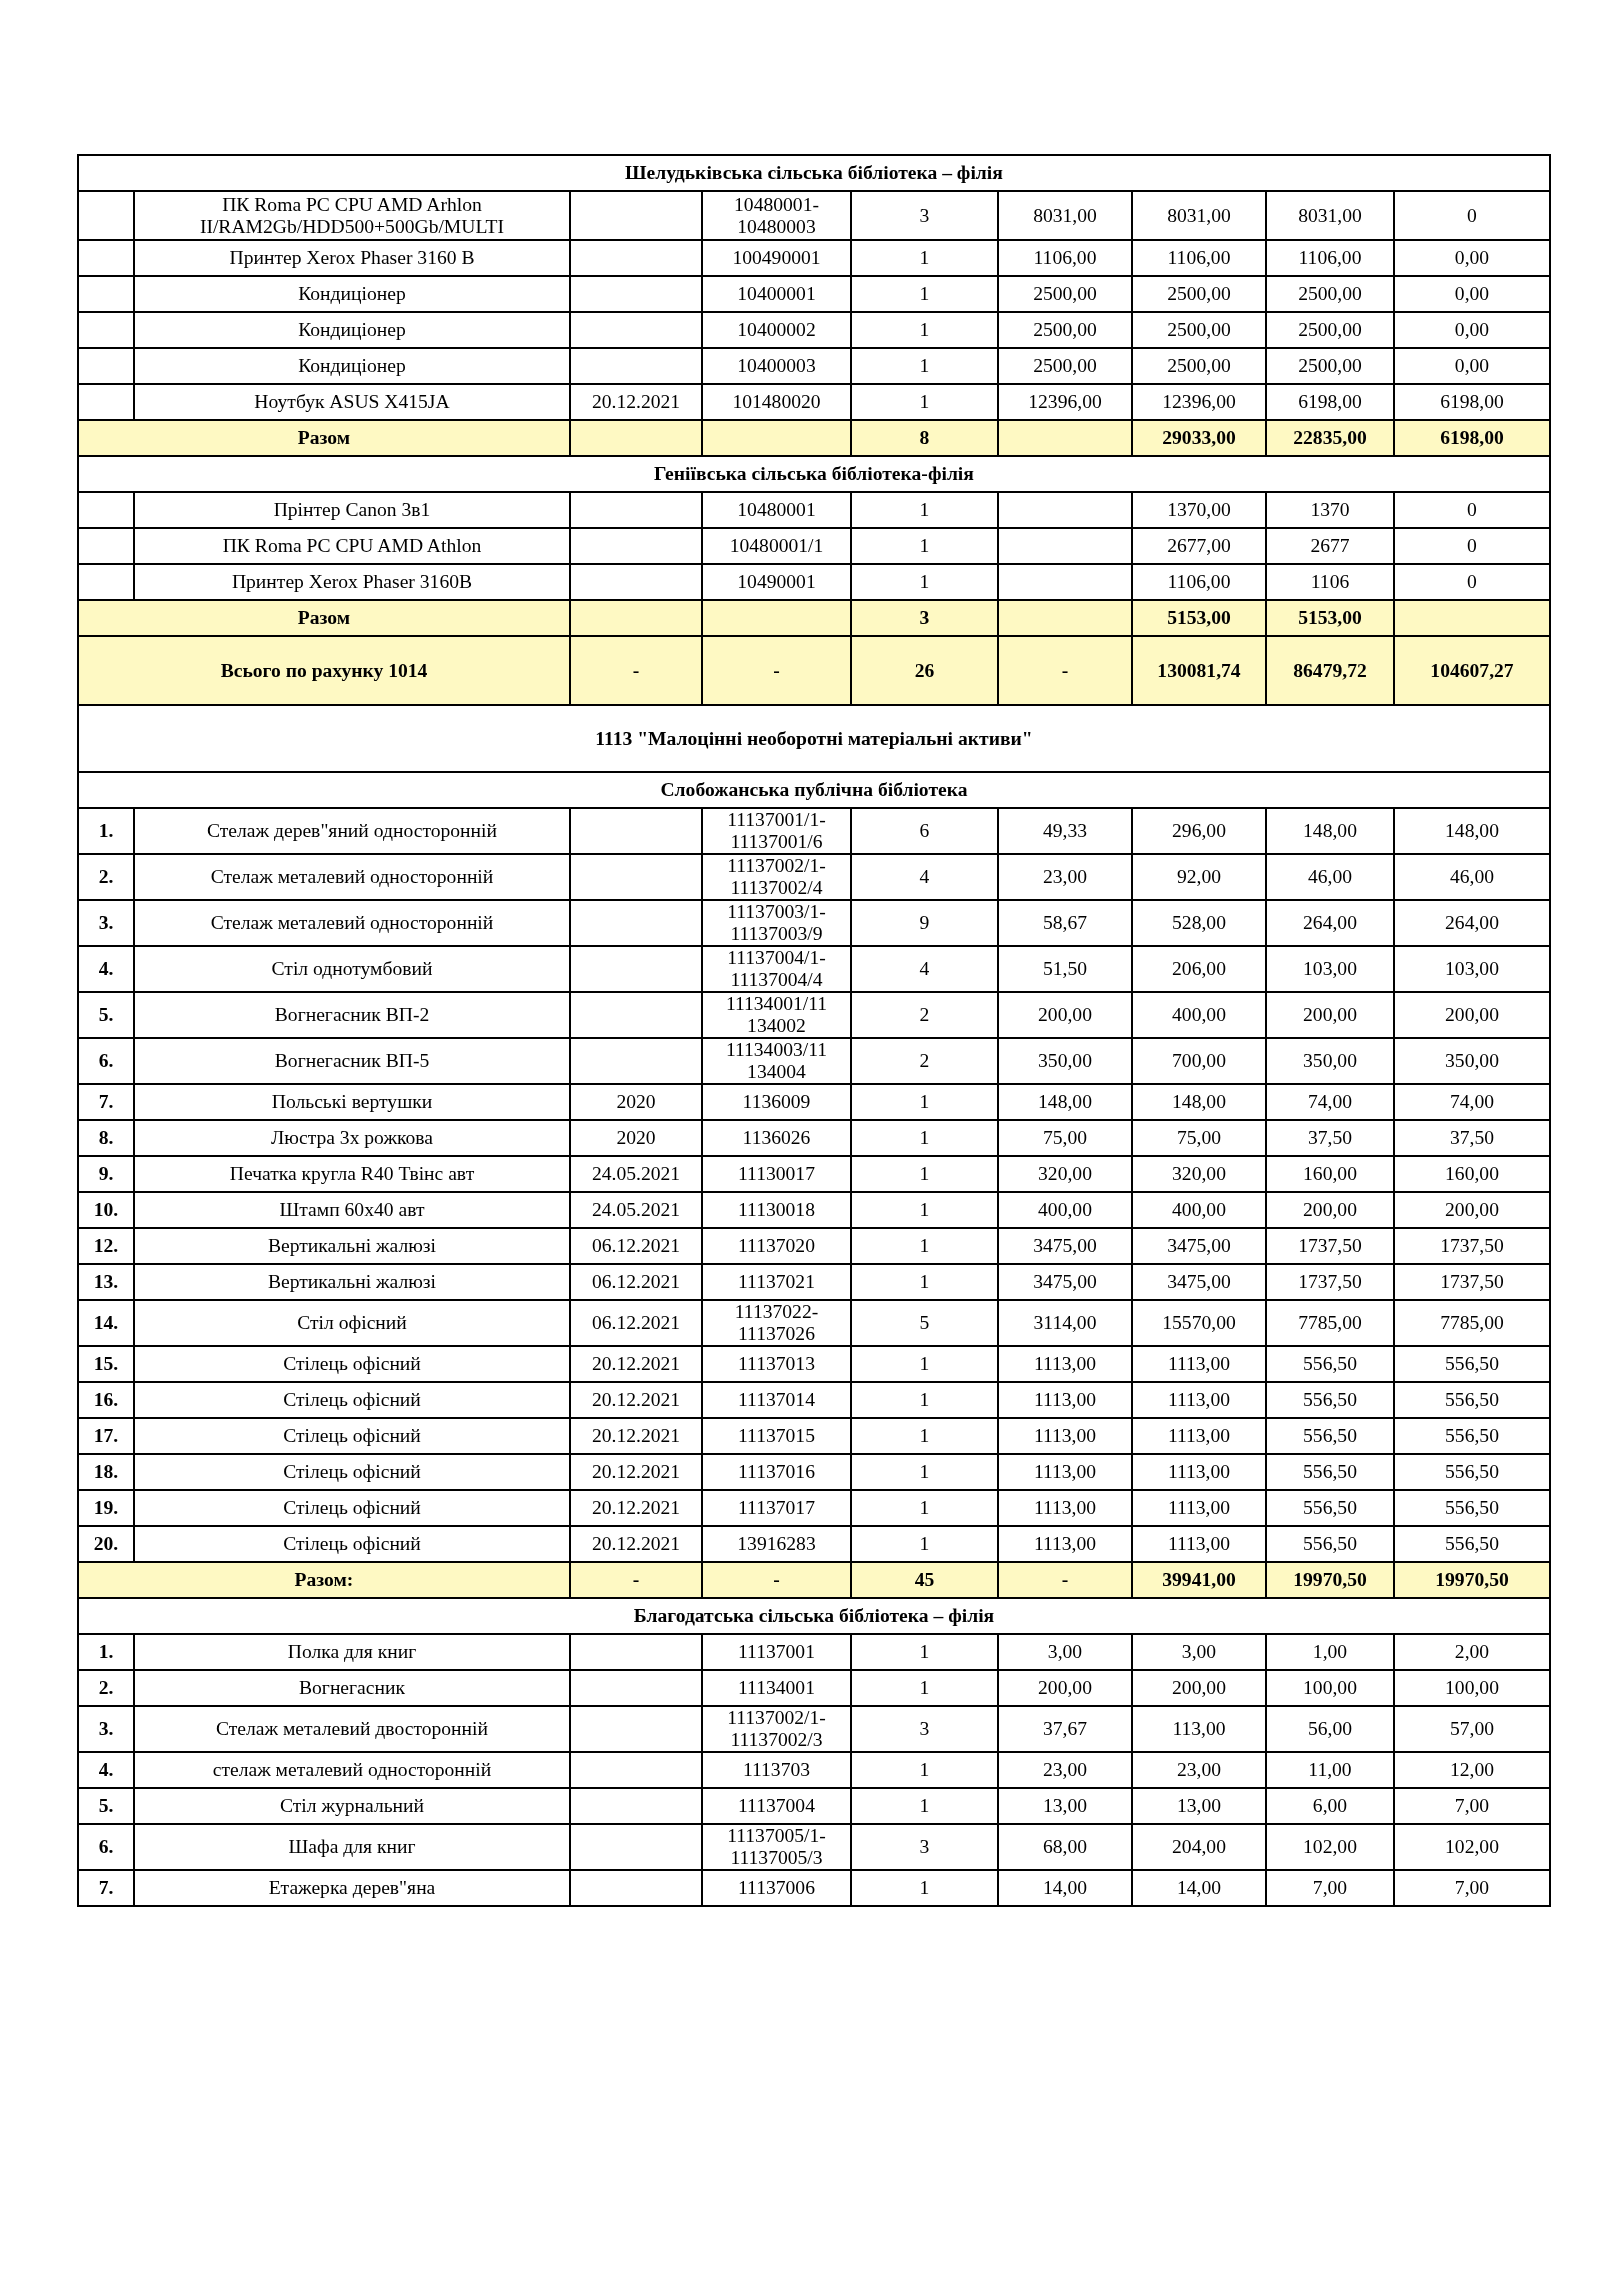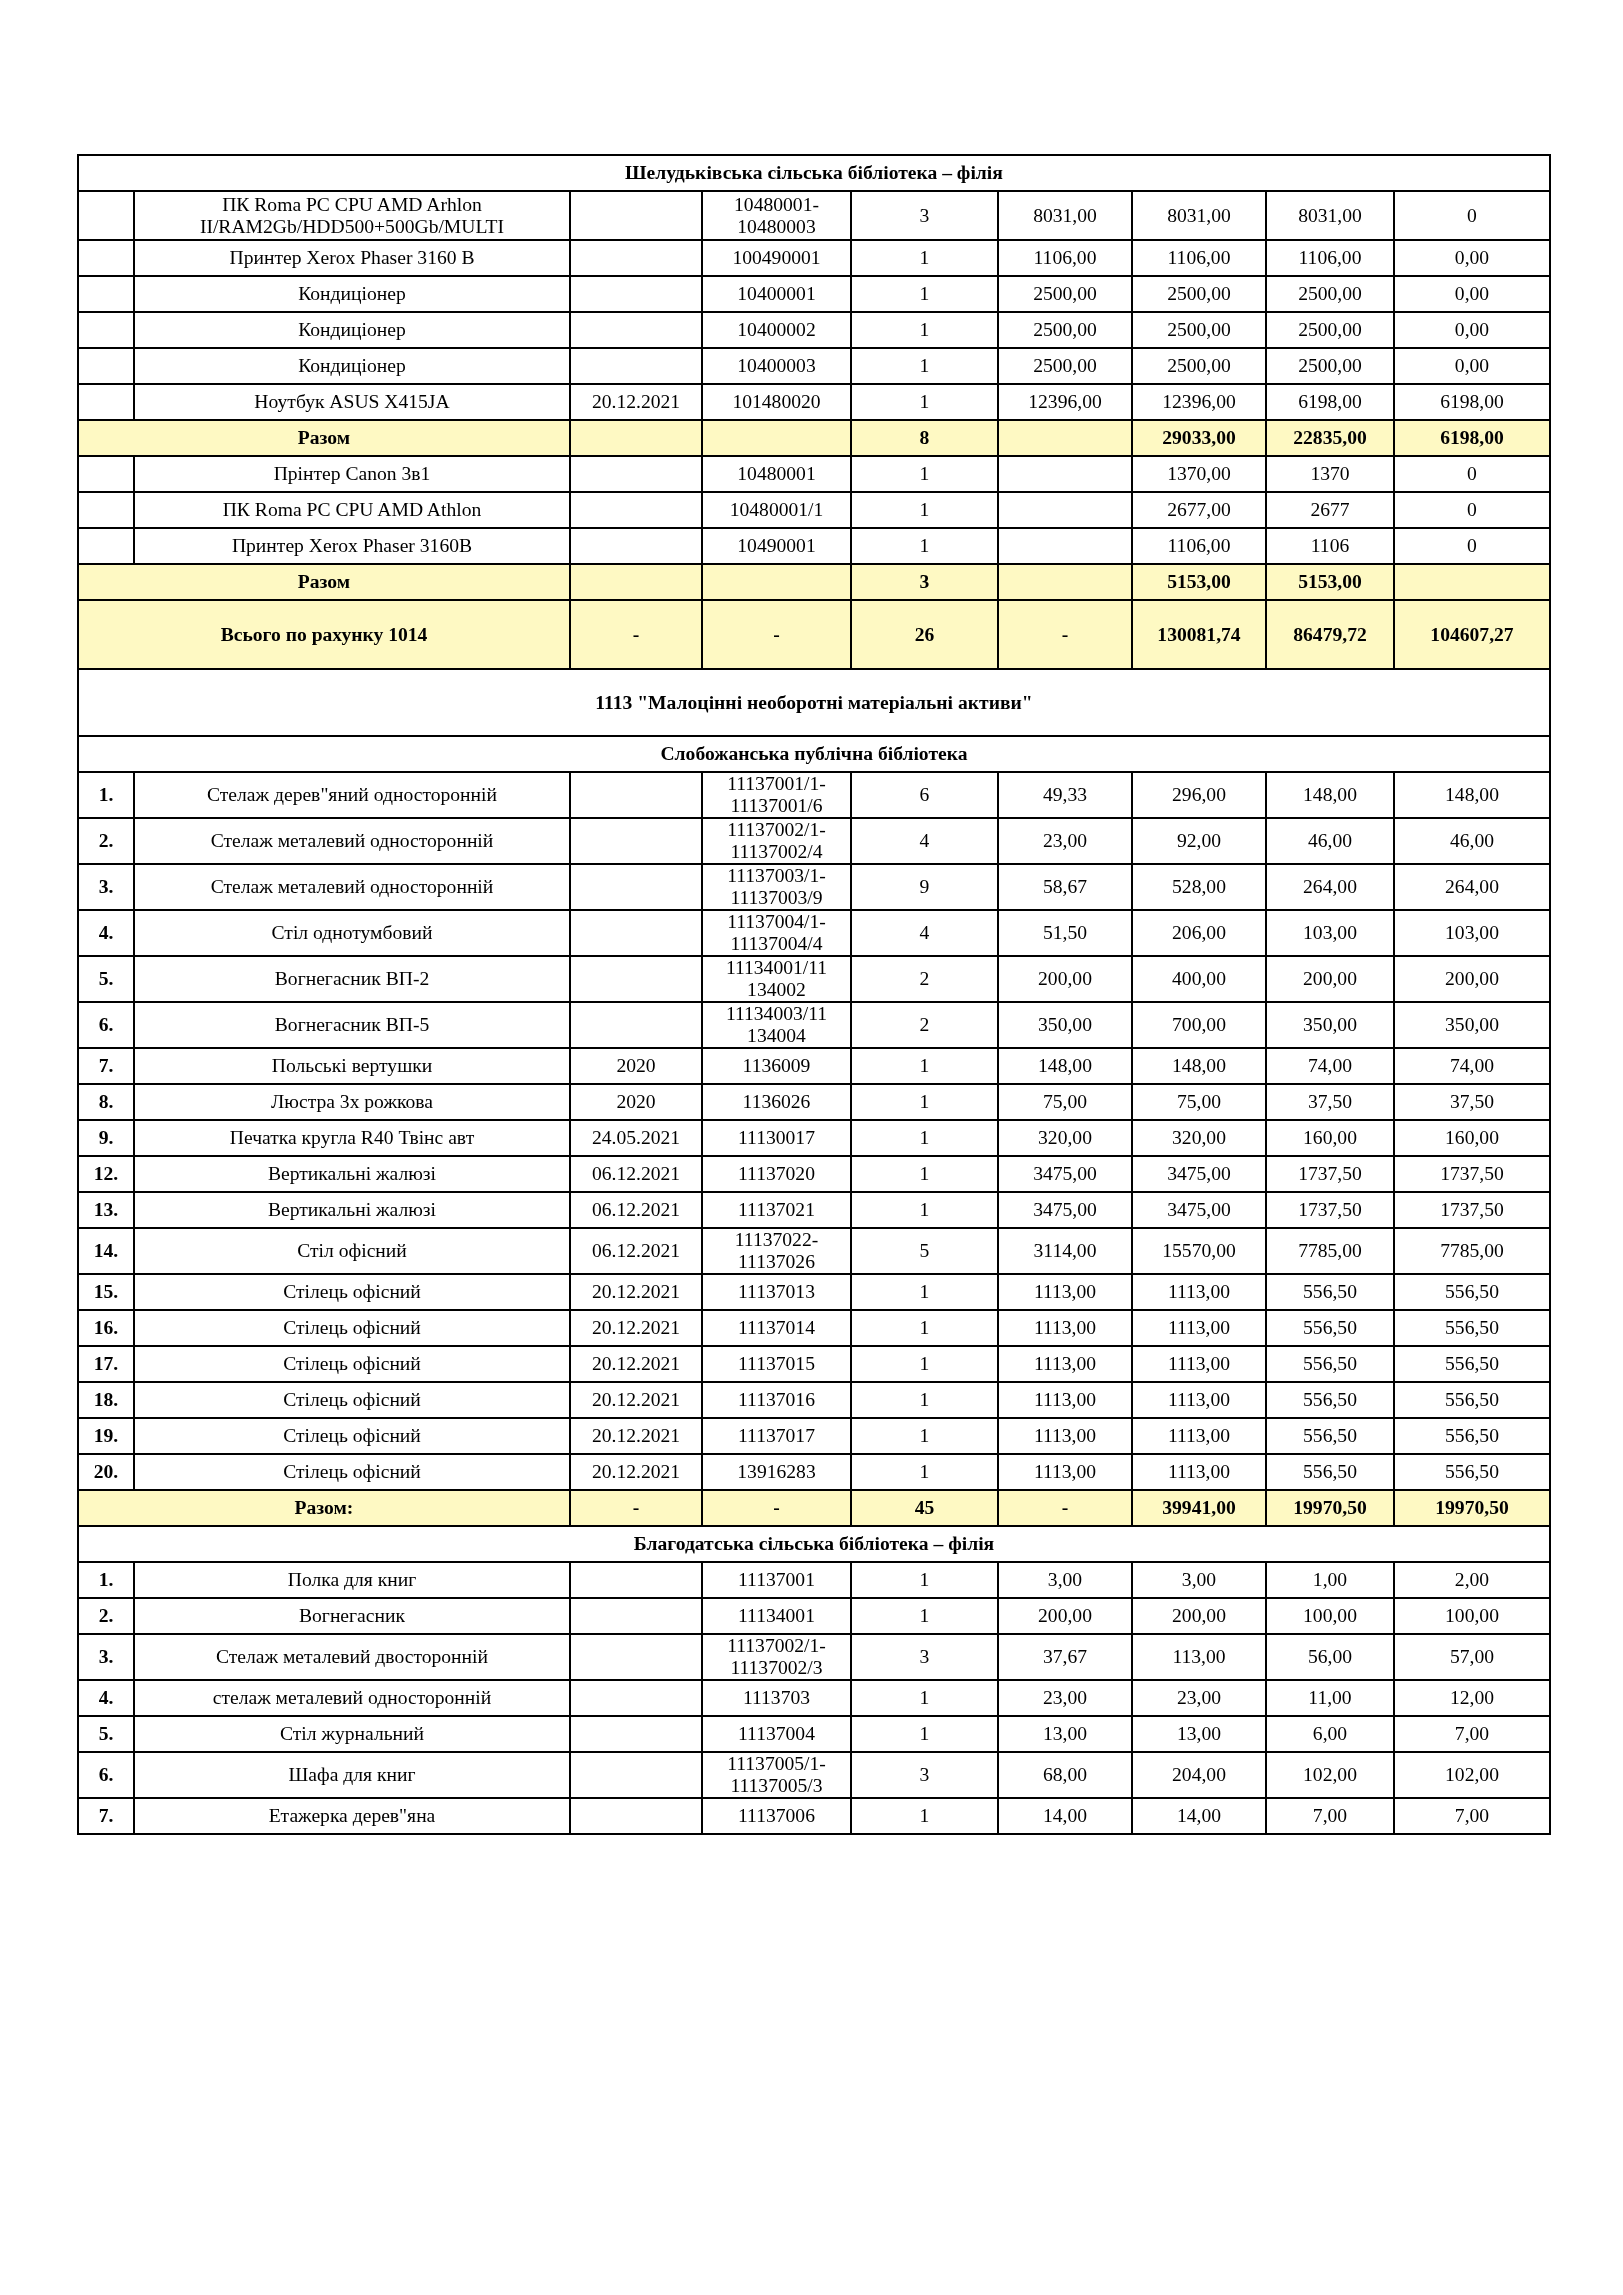--- a/index.html
+++ b/index.html
@@ -109,20 +109,23 @@
       <tr class="sum h60">
         <td class="lefts" colspan="2">Разом</td>
         <td></td>
         <td></td>
         <td>8</td>
         <td></td>
         <td>29033,00</td>
         <td>22835,00</td>
         <td class="sub">6198,00</td>
       </tr>
+      <tr class="sec h60">
+        <td colspan="9">Геніївська сільська бібліотека-філія</td>
+      </tr>
       <tr class="h60">
         <td class="lefts"></td>
         <td class="left">Прінтер Canon 3в1</td>
         <td></td>
         <td class="left">10480001</td>
         <td>1</td>
         <td></td>
         <td>1370,00</td>
         <td class="bigger">1370</td>
         <td class="sub">0</td>
@@ -266,20 +269,31 @@
       <tr class="h60">
         <td class="bold lefts">9.</td>
         <td class="left">Печатка кругла R40 Твінс авт</td>
         <td>24.05.2021</td>
         <td>11130017</td>
         <td>1</td>
         <td>320,00</td>
         <td>320,00</td>
         <td>160,00</td>
         <td>160,00</td>
+      </tr>
+      <tr class="h60">
+        <td class="bold lefts">10.</td>
+        <td class="left">Штамп 60х40 авт</td>
+        <td>24.05.2021</td>
+        <td>11130018</td>
+        <td>1</td>
+        <td>400,00</td>
+        <td>400,00</td>
+        <td>200,00</td>
+        <td>200,00</td>
       </tr>
       <tr class="h60">
         <td class="bold lefts">12.</td>
         <td class="left">Вертикальні жалюзі</td>
         <td>06.12.2021</td>
         <td>11137020</td>
         <td>1</td>
         <td>3475,00</td>
         <td>3475,00</td>
         <td>1737,50</td>

